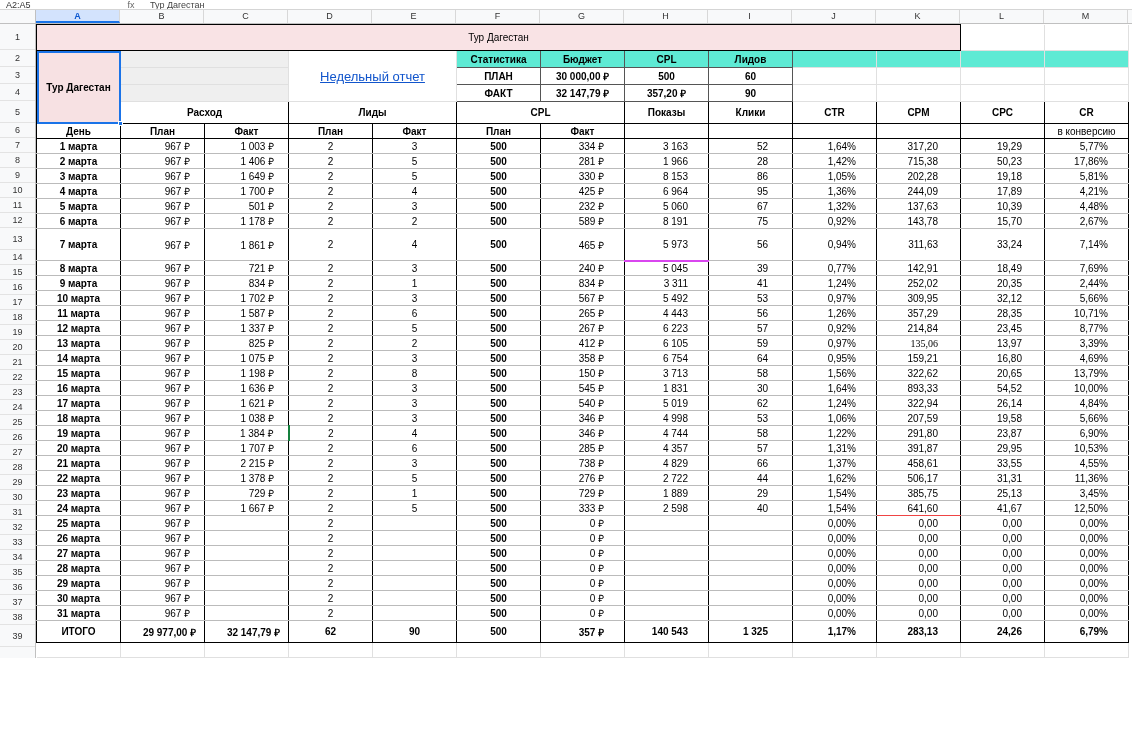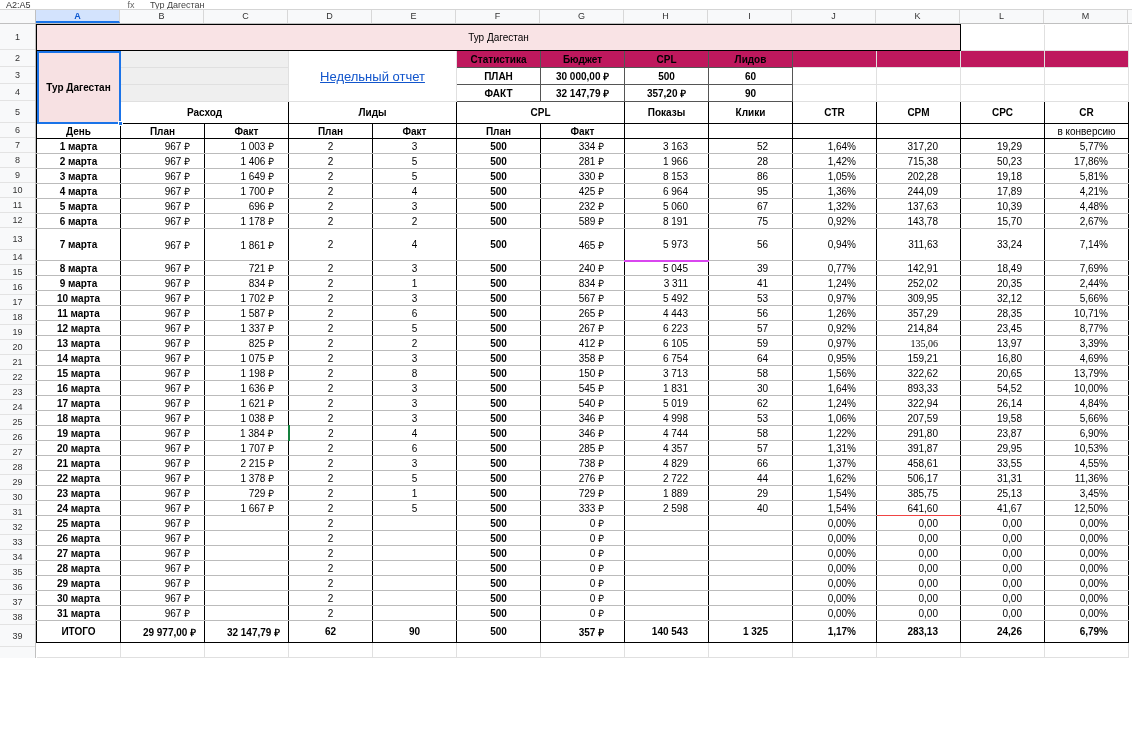--- a/index.html
+++ b/index.html
@@ -93,21 +93,21 @@
 
   
   .bt { border-top: 1px solid #000 !important; }
   .bb { border-bottom: 1px solid #000 !important; }
   .bl { border-left: 1px solid #000 !important; }
   .br { border-right: 1px solid #000 !important; }
   .box { border: 1px solid #000 !important; }
   .thin-all { border: 1px solid #555 !important; }
 
   .pinkbg { background: #f7e1e3; }
-  .greybg { background: #be185d; }
+  .greybg { background: #5eead4; }
   .lgrey { background: #efefef; }
   .whitebg { background: #ffffff; }
 
   .title-cell {
     font-size: 15px;
     color: #222;
     text-align: center;
     background: #f9e3e5;
   }
   .link {
@@ -336,21 +336,21 @@
               <td class="r fs9" style="border-right:1px solid #000;border-bottom:1px solid #bbb;padding-right:20px;">6 964</td>
               <td class="r fs9" style="border-right:1px solid #000;border-bottom:1px solid #bbb;padding-right:24px;">95</td>
               <td class="r fs9" style="border-right:1px solid #000;border-bottom:1px solid #bbb;padding-right:20px;">1,36%</td>
               <td class="r fs9" style="border-right:1px solid #000;border-bottom:1px solid #bbb;padding-right:22px;">244,09</td>
               <td class="r fs9" style="border-right:1px solid #000;border-bottom:1px solid #bbb;padding-right:22px;">17,89</td>
               <td class="r fs9" style="border-right:1px solid #000;border-bottom:1px solid #bbb;padding-right:20px;">4,21%</td>
             </tr>
             <tr style="height: 15px;">
               <td class="c fs9 b" style="border-left:1px solid #000;border-right:1px solid #000;border-bottom:1px solid #bbb;">5 марта</td>
               <td class="r fs9" style="border-right:1px solid #000;border-bottom:1px solid #bbb;padding-right:14px;">967 ₽</td>
-              <td class="r fs9" style="border-right:1px solid #000;border-bottom:1px solid #bbb;padding-right:14px;">696 ₽</td>
+              <td class="r fs9" style="border-right:1px solid #000;border-bottom:1px solid #bbb;padding-right:14px;">501 ₽</td>
               <td class="c fs9" style="border-right:1px solid #000;border-bottom:1px solid #bbb;">2</td>
               <td class="c fs9" style="border-right:1px solid #000;border-bottom:1px solid #bbb;">3</td>
               <td class="c fs9 b" style="border-right:1px solid #000;border-bottom:1px solid #bbb;">500</td>
               <td class="r fs9" style="border-right:1px solid #000;border-bottom:1px solid #bbb;padding-right:20px;">232 ₽</td>
               <td class="r fs9" style="border-right:1px solid #000;border-bottom:1px solid #bbb;padding-right:20px;">5 060</td>
               <td class="r fs9" style="border-right:1px solid #000;border-bottom:1px solid #bbb;padding-right:24px;">67</td>
               <td class="r fs9" style="border-right:1px solid #000;border-bottom:1px solid #bbb;padding-right:20px;">1,32%</td>
               <td class="r fs9" style="border-right:1px solid #000;border-bottom:1px solid #bbb;padding-right:22px;">137,63</td>
               <td class="r fs9" style="border-right:1px solid #000;border-bottom:1px solid #bbb;padding-right:22px;">10,39</td>
               <td class="r fs9" style="border-right:1px solid #000;border-bottom:1px solid #bbb;padding-right:20px;">4,48%</td>

